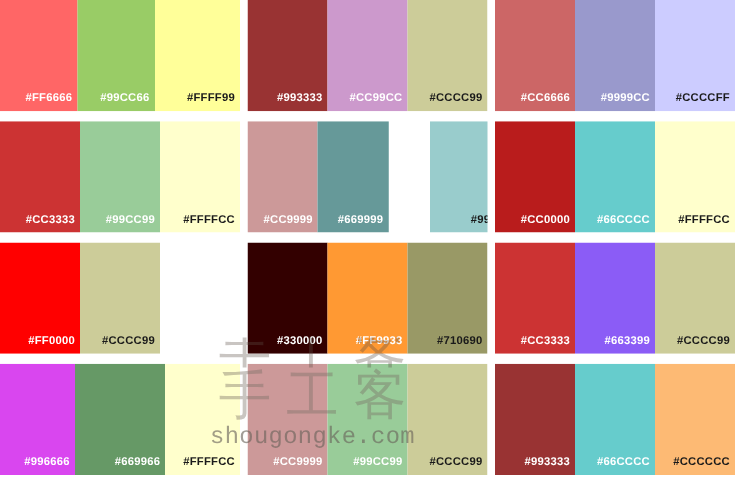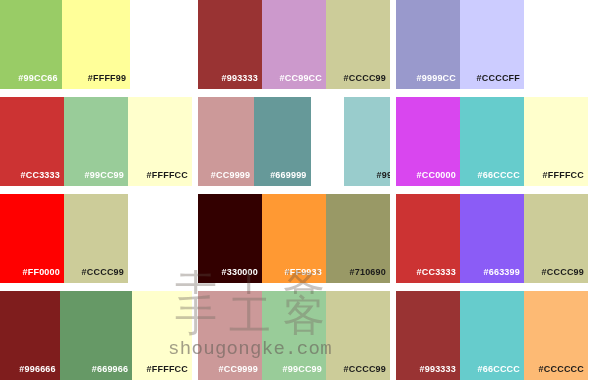--- a/index.html
+++ b/index.html
@@ -111,39 +111,45 @@
     overflow: hidden;
     height: 24px;
     text-indent: 12px;
   }
 </style>
 </head>
 <body>
 
 <div id="palette-grid">
     <div class="palette-group">
+      <div class="swatch" style="background-color: rgb(255, 102, 102);">
+        <span class="swatch-label label-light">#FF6666</span>
+      </div>
       <div class="swatch" style="background-color: rgb(153, 204, 102);">
         <span class="swatch-label label-light">#99CC66</span>
       </div>
       <div class="swatch" style="background-color: rgb(255, 255, 153); padding-left: 26px;">
         <span class="swatch-label label-dark">#FFFF99</span>
       </div>
     </div>
     <div class="palette-group">
       <div class="swatch" style="background-color: rgb(153, 51, 51);">
         <span class="swatch-label label-light">#993333</span>
       </div>
       <div class="swatch" style="background-color: rgb(204, 153, 204); text-align: right;">
         <span class="swatch-label label-light">#CC99CC</span>
       </div>
       <div class="swatch" style="background-color: rgb(204, 204, 153);">
         <span class="swatch-label label-dark">#CCCC99</span>
       </div>
     </div>
     <div class="palette-group">
+      <div class="swatch" style="background-color: rgb(204, 102, 102);">
+        <span class="swatch-label label-light">#CC6666</span>
+      </div>
       <div class="swatch" style="background-color: rgb(153, 153, 204);">
         <span class="swatch-label label-light">#9999CC</span>
       </div>
       <div class="swatch" style="background-color: rgb(204, 204, 255);">
         <span class="swatch-label label-dark">#CCCCFF</span>
       </div>
     </div>
     <div class="palette-group">
       <div class="swatch" style="background-color: rgb(204, 51, 51);">
         <span class="swatch-label label-light">#CC3333</span>
@@ -160,21 +166,21 @@
         <span class="swatch-label label-light">#CC9999</span>
       </div>
       <div class="swatch" style="background-color: rgb(102, 153, 153);">
         <span class="swatch-label label-light">#669999</span>
       </div>
       <div class="swatch" style="background-color: rgb(153, 204, 204); margin-left: 33px;">
         <span class="swatch-label label-dark">#99CCCC</span>
       </div>
     </div>
     <div class="palette-group">
-      <div class="swatch" style="background-color: #d946ef;">
+      <div class="swatch" style="background-color: #b91c1c;">
         <span class="swatch-label label-light">#CC0000</span>
       </div>
       <div class="swatch" style="background-color: rgb(102, 204, 204);">
         <span class="swatch-label label-light">#66CCCC</span>
       </div>
       <div class="swatch" style="background-color: rgb(255, 255, 204);">
         <span class="swatch-label label-dark">#FFFFCC</span>
       </div>
     </div>
     <div class="palette-group">
@@ -201,21 +207,21 @@
         <span class="swatch-label label-light">#CC3333</span>
       </div>
       <div class="swatch" style="background-color: #8b5cf6;">
         <span class="swatch-label label-light">#663399</span>
       </div>
       <div class="swatch" style="background-color: rgb(204, 204, 153);">
         <span class="swatch-label label-dark">#CCCC99</span>
       </div>
     </div>
     <div class="palette-group">
-      <div class="swatch" style="background-color: #7f1d1d;">
+      <div class="swatch" style="background-color: #d946ef;">
         <span class="swatch-label label-light">#996666</span>
       </div>
       <div class="swatch" style="background-color: rgb(102, 153, 102); padding-left: 32px;">
         <span class="swatch-label label-light">#669966</span>
       </div>
       <div class="swatch" style="background-color: rgb(255, 255, 204);">
         <span class="swatch-label label-dark">#FFFFCC</span>
       </div>
     </div>
     <div class="palette-group">

